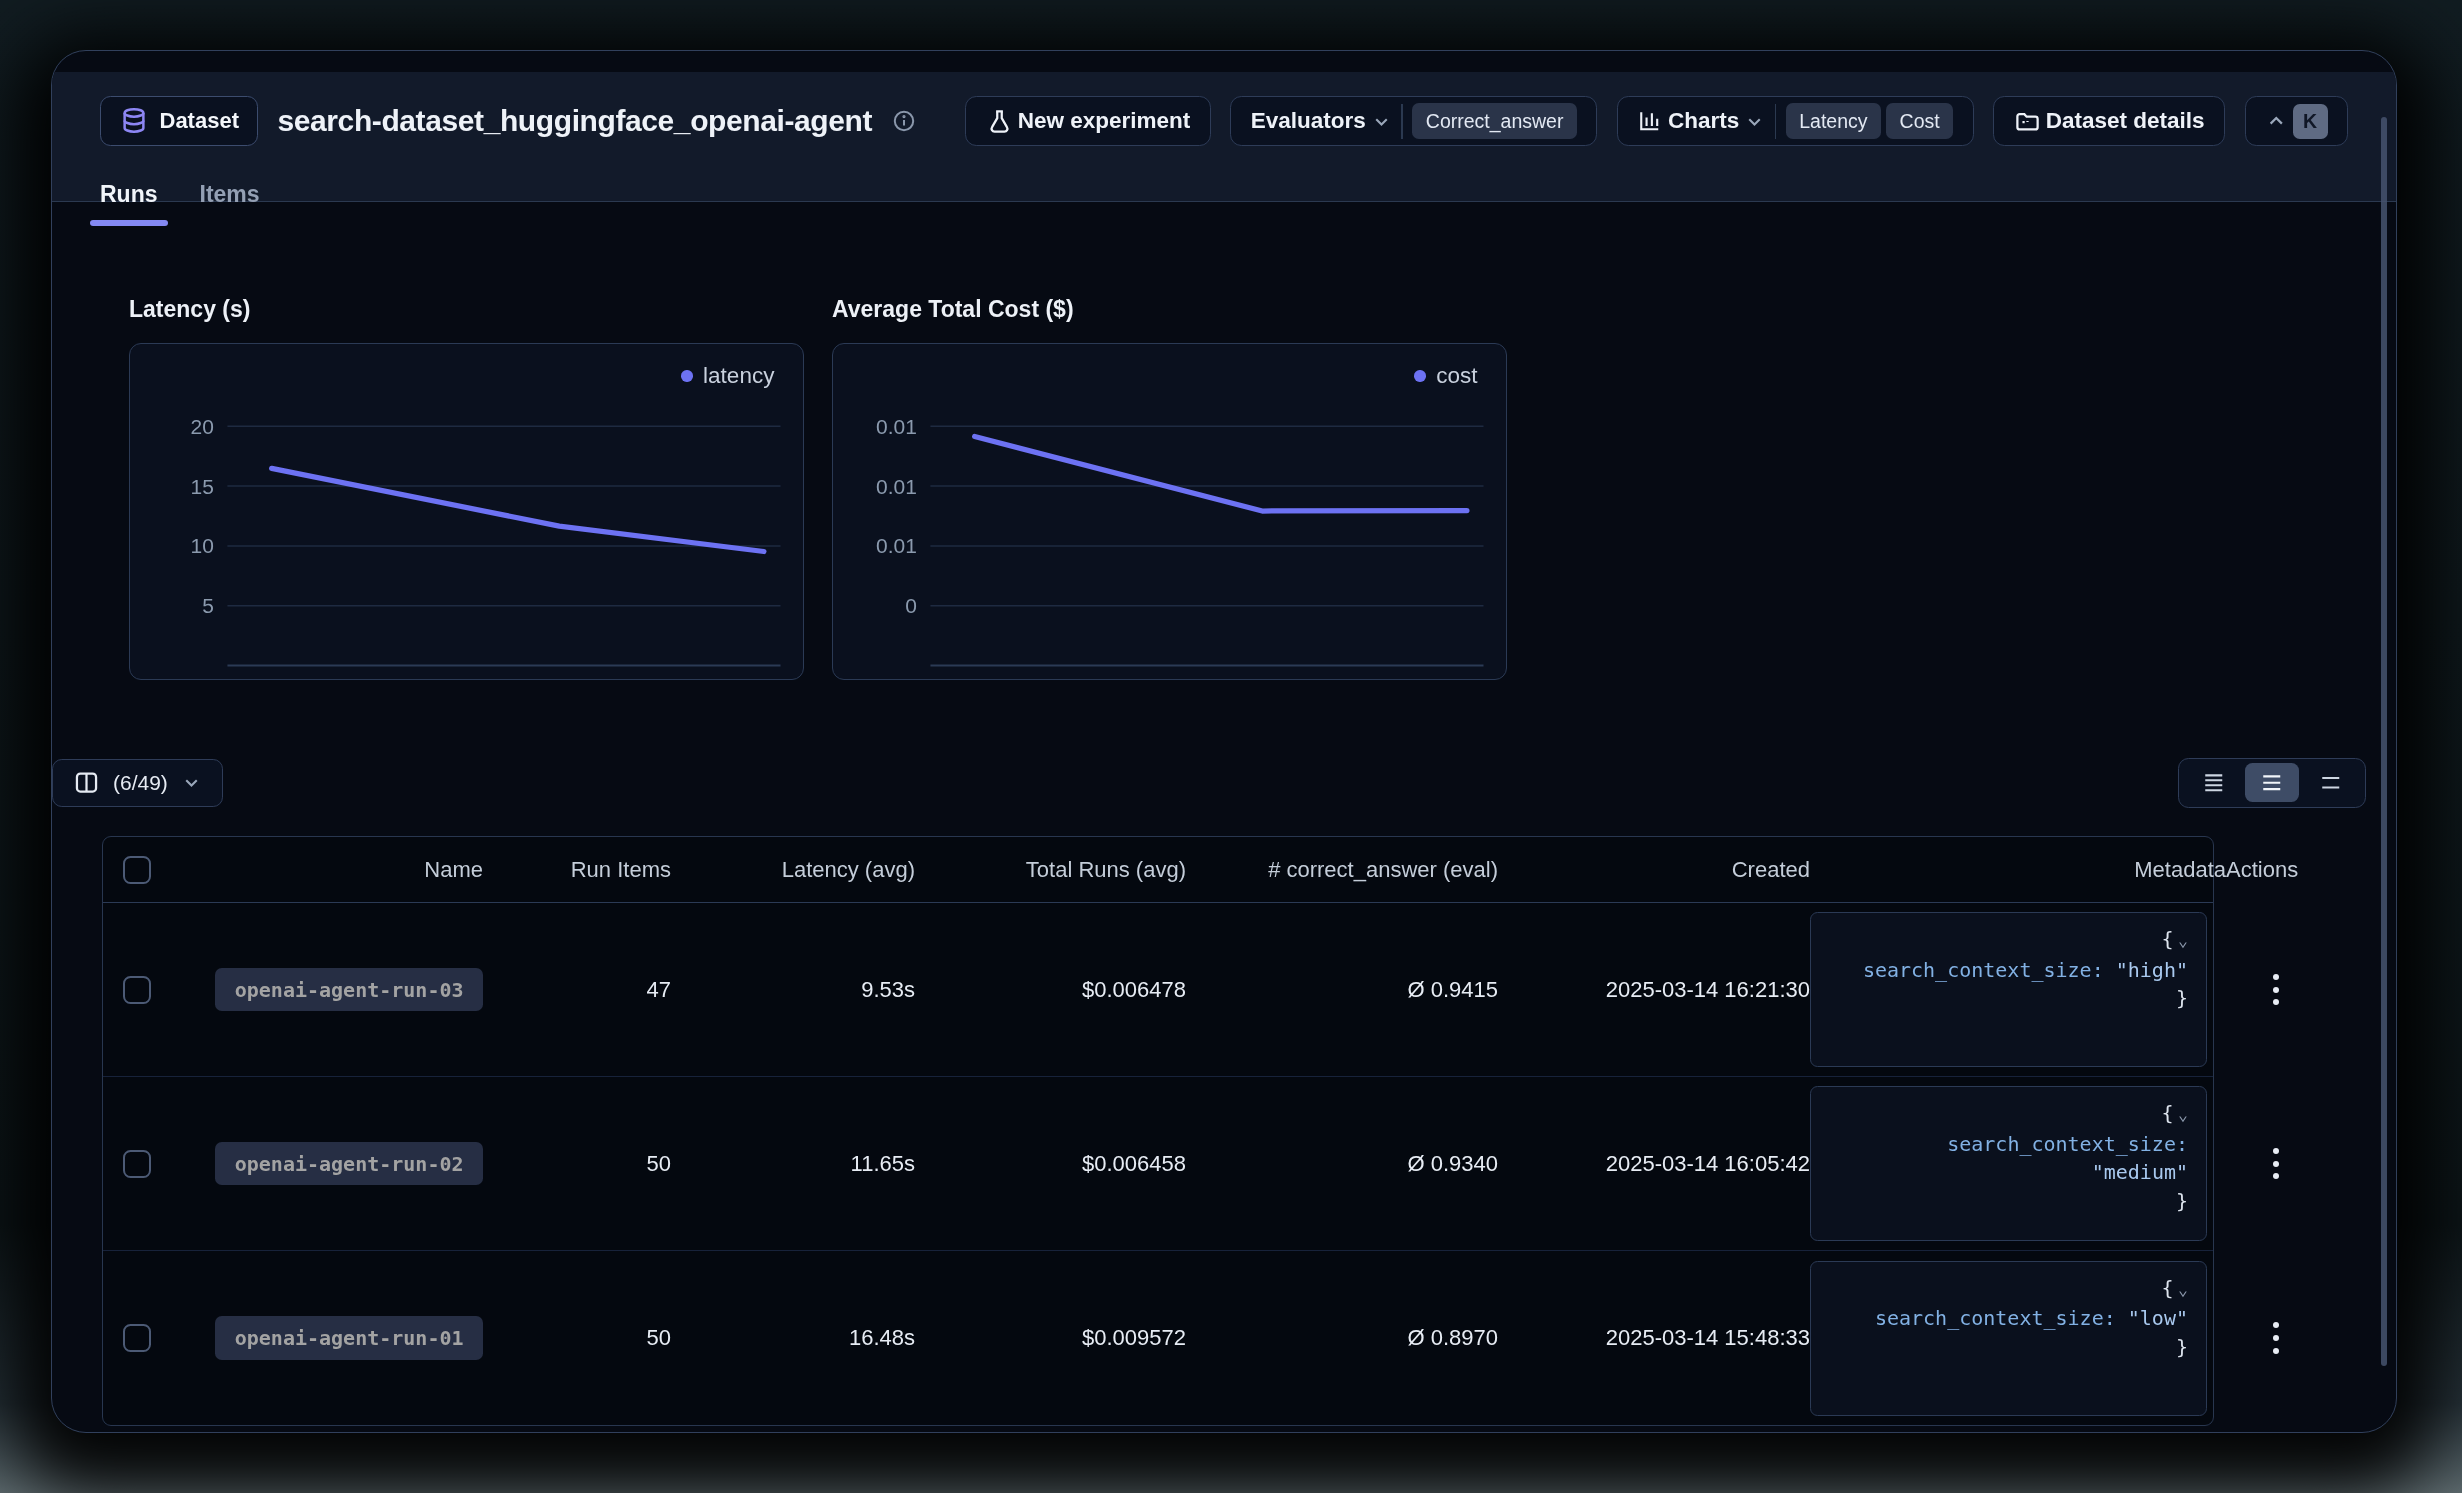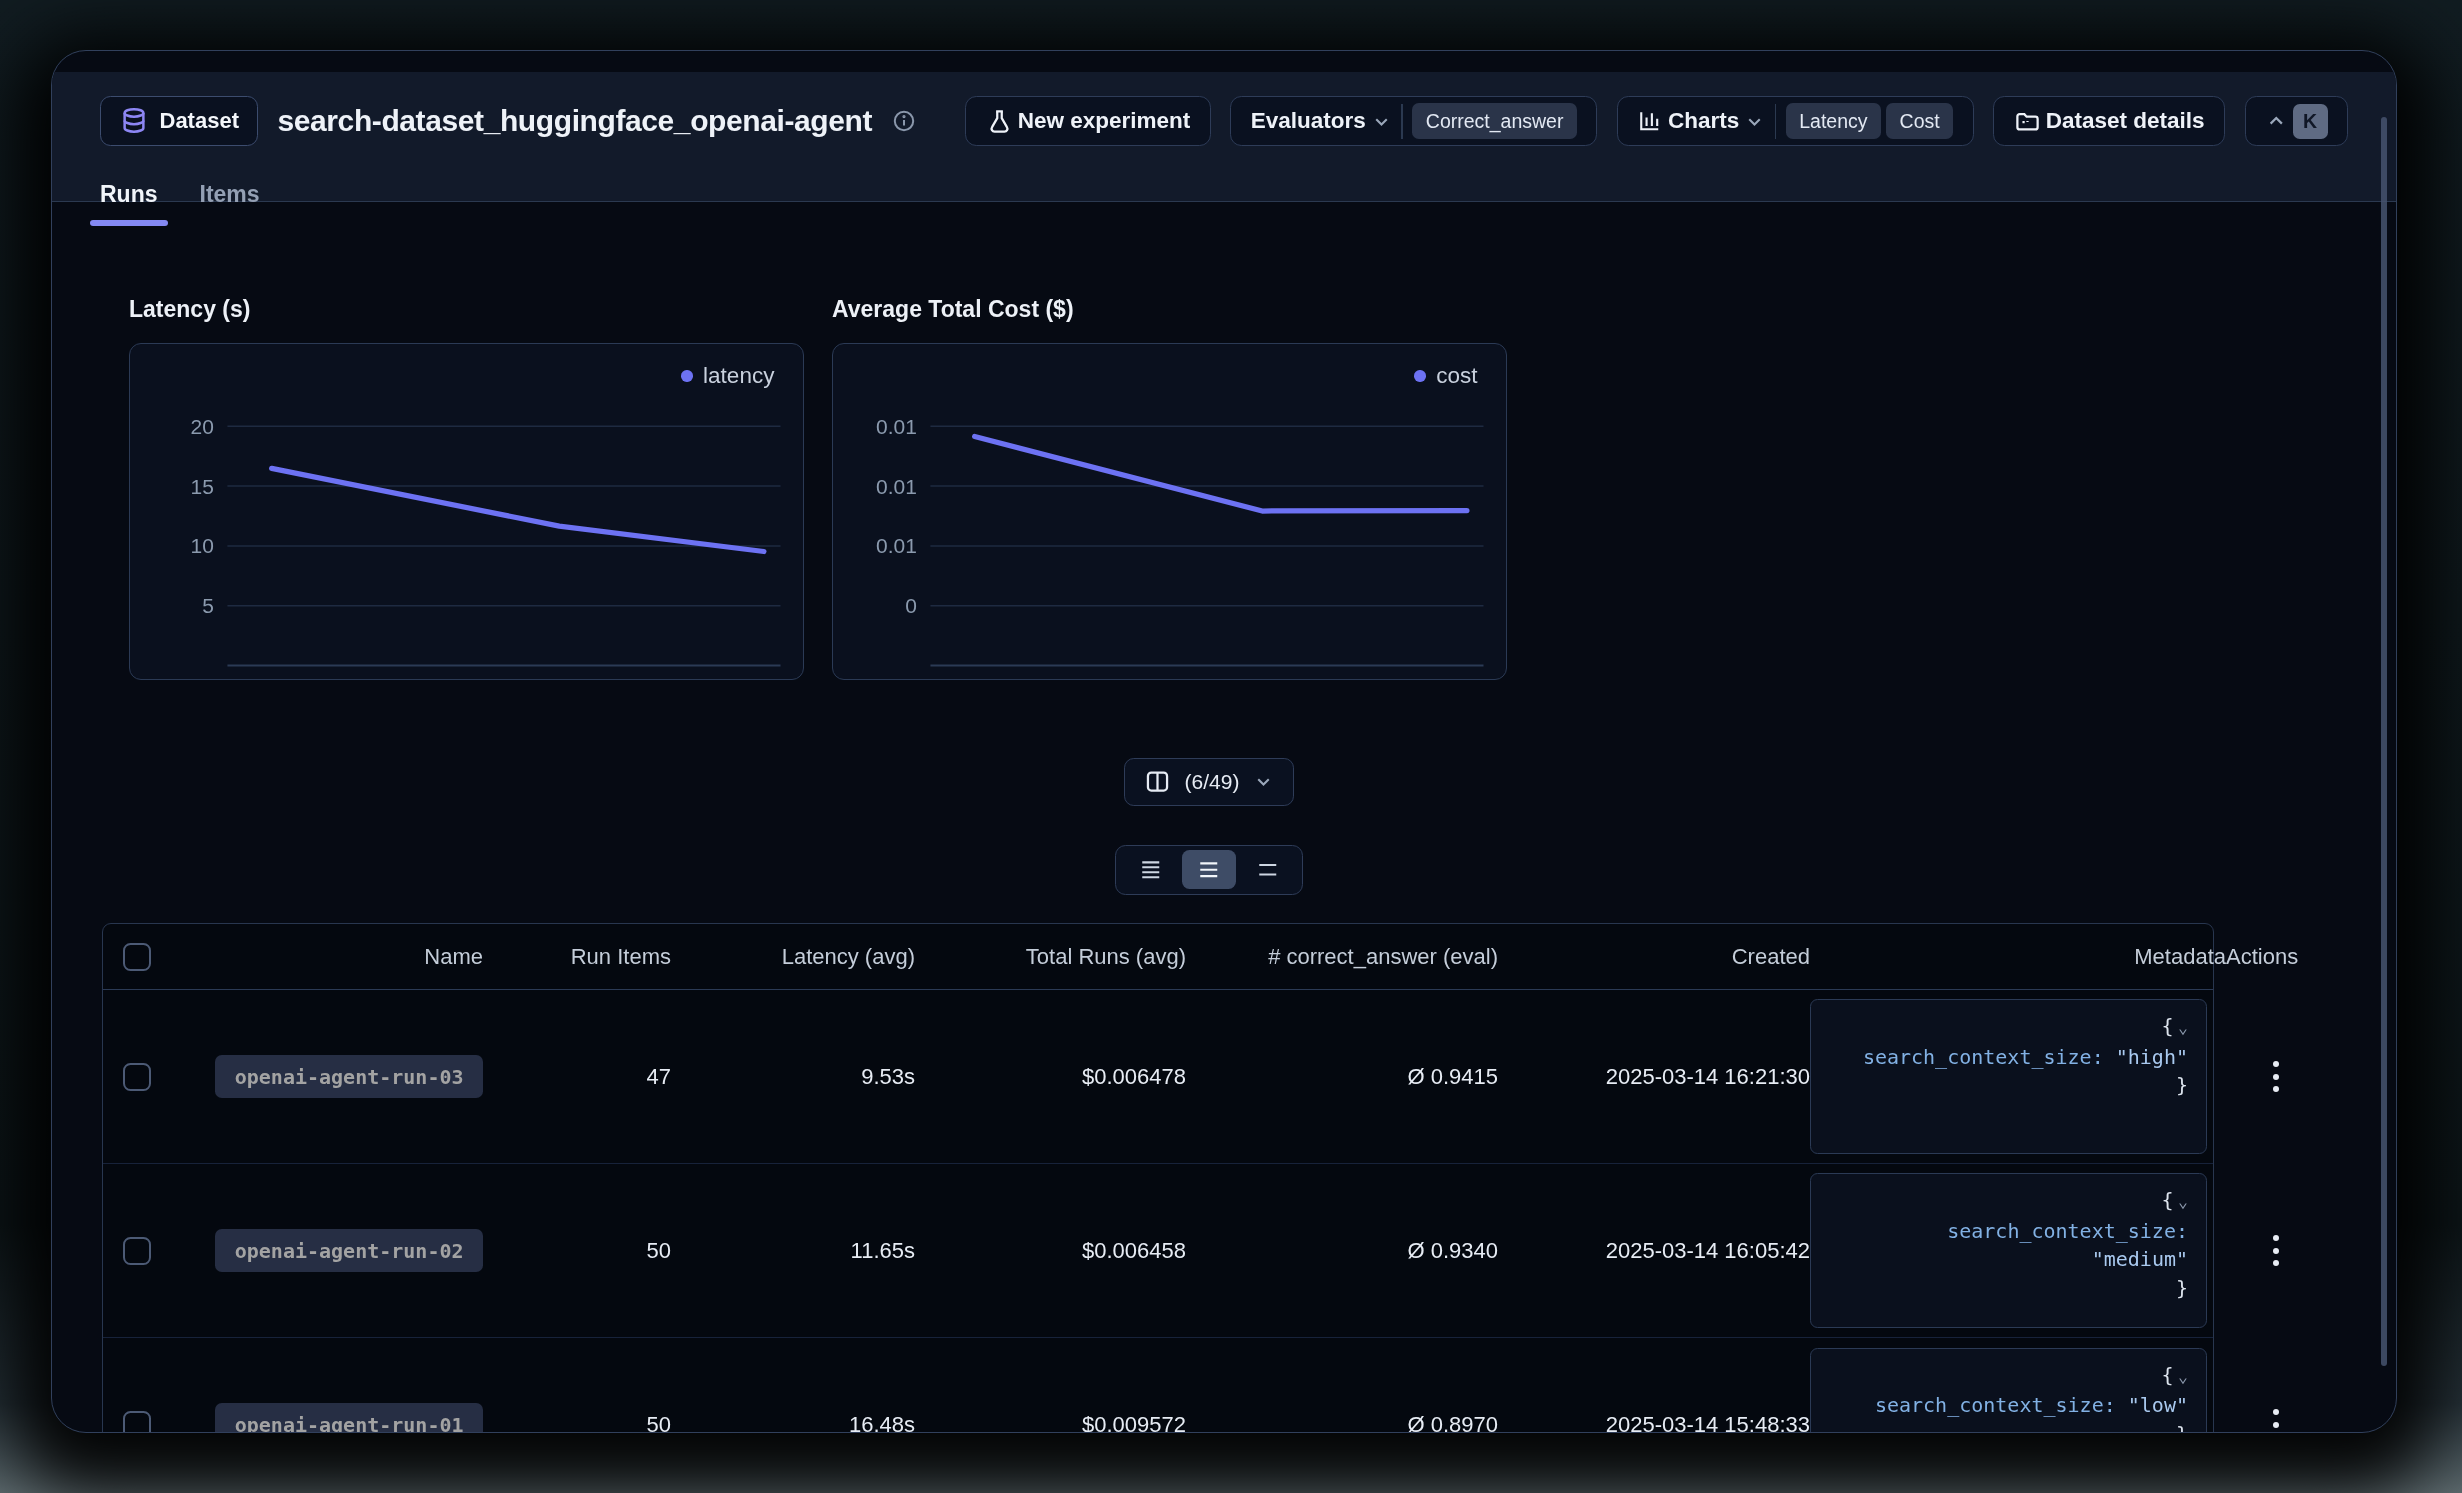--- a/index.html
+++ b/index.html
@@ -49,21 +49,21 @@
   .content { position:relative; }
   .charts-row { display:flex; gap:28px; margin:94px 0 0 77px; }
   .chart-block { width:675px; }
   .chart-title { color:#edf1f7; font-weight:700; font-size:23px; margin-bottom:19.5px; }
   .chart-card { position:relative; width:675px; height:337px; background:#0a101e; border:1.5px solid #2b3a55; border-radius:12px; }
   .legend { position:absolute; top:19.5px; right:28.6px; display:flex; align-items:center; gap:10.5px; }
   .legend .dot { width:11.3px; height:11.3px; border-radius:50%; background:#6d72f3; }
   .legend .lab { color:#c9d1de; font-size:22.5px; }
   .chart-card svg { position:absolute; inset:0; width:100%; height:100%; }
   
-  .controls-row { display:flex; justify-content:space-between; align-items:center; gap:39px; margin:78px 30px 0 0;flex-direction:column; }
+  .controls-row { display:flex; justify-content:space-between; align-items:center; gap:22px; margin:78px 30px 0 0; }
   .cols-btn { height:48px; border-radius:9.8px; gap:13.5px; font-size:21px; font-weight:500; color:#e6ebf3; }
   .density { display:flex; align-items:center; gap:4.5px; height:50px; padding:0 7.5px; background:#0a1120; border:1.5px solid #2e3c58; border-radius:10.5px; }
   .density .seg { display:flex; align-items:center; justify-content:center; width:54px; height:39px; border-radius:7.5px; color:#cdd6e2; cursor:pointer; }
   .density .seg.sel { background:#3e4c66; }
   
   .table-wrap { margin:28.6px 0 0 50px; width:2112px; border:1.5px solid #28364f; border-radius:9px; background:#04080f;text-align:right; }
   .trow { display:grid; grid-template-columns:68px 312px 188px 244px 271px 312px 312px 416px 1fr; align-items:center; }
   .thead { height:66px; border-bottom:1.5px solid #2b3a55; }
   .thead .hc { color:#c4cdd9; font-size:22px; font-weight:500; }
   .tr { height:174px; border-bottom:1.5px solid #17223a; }

